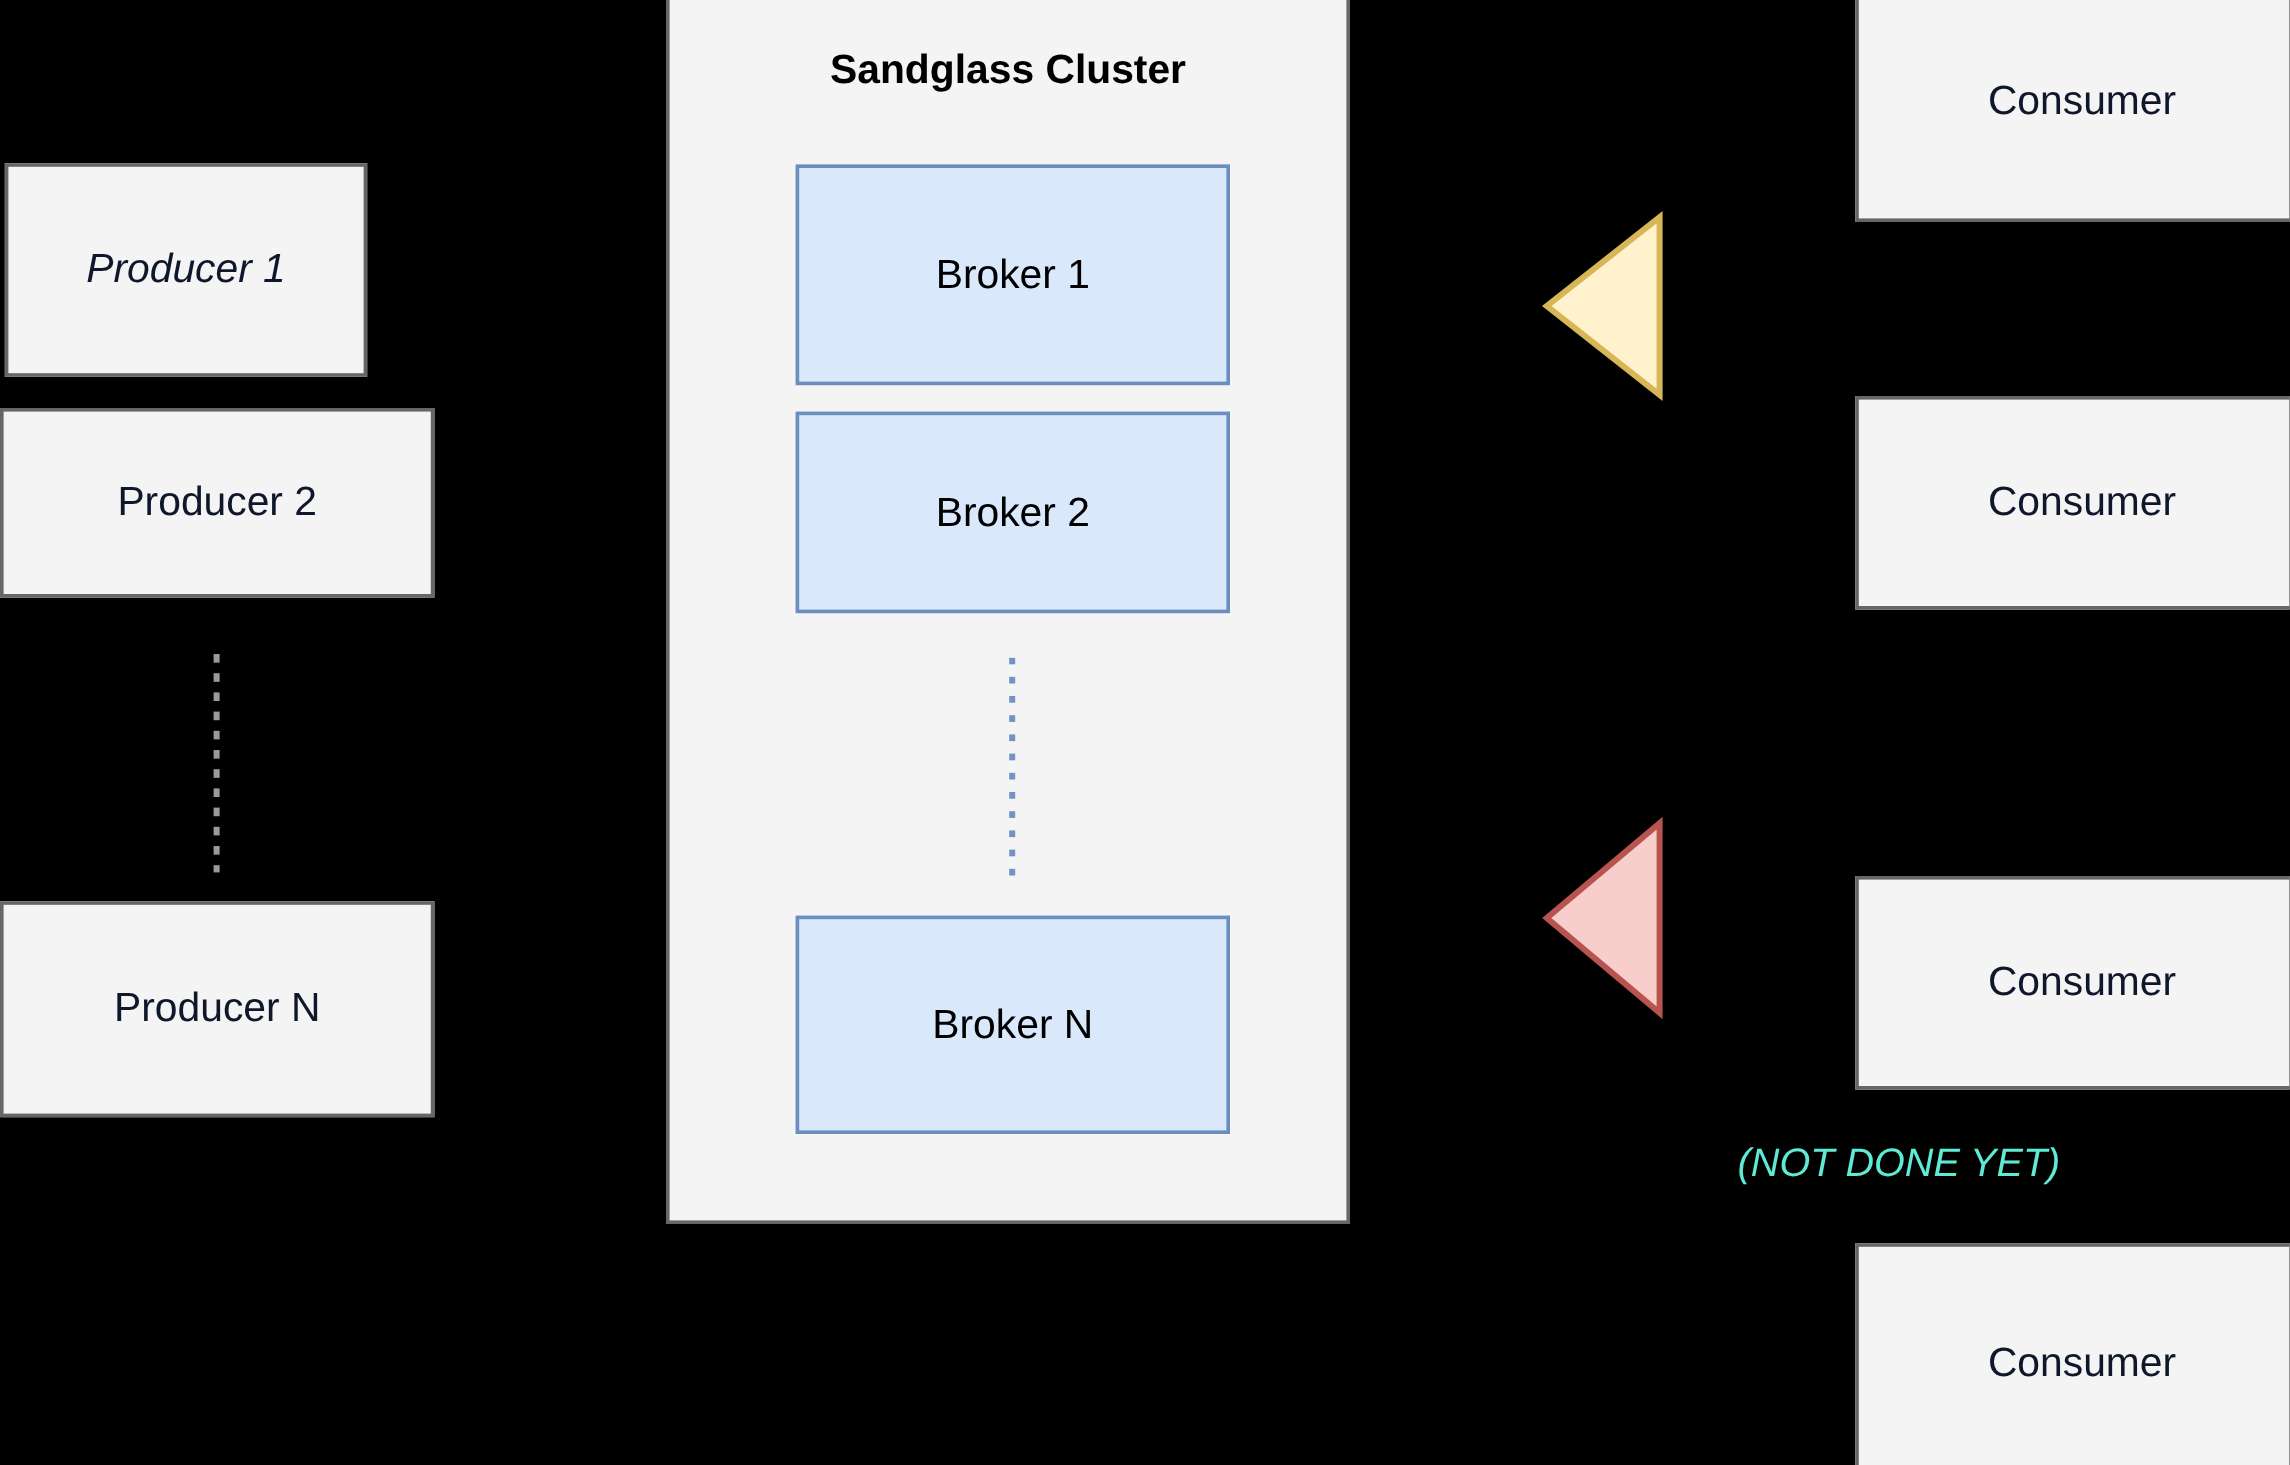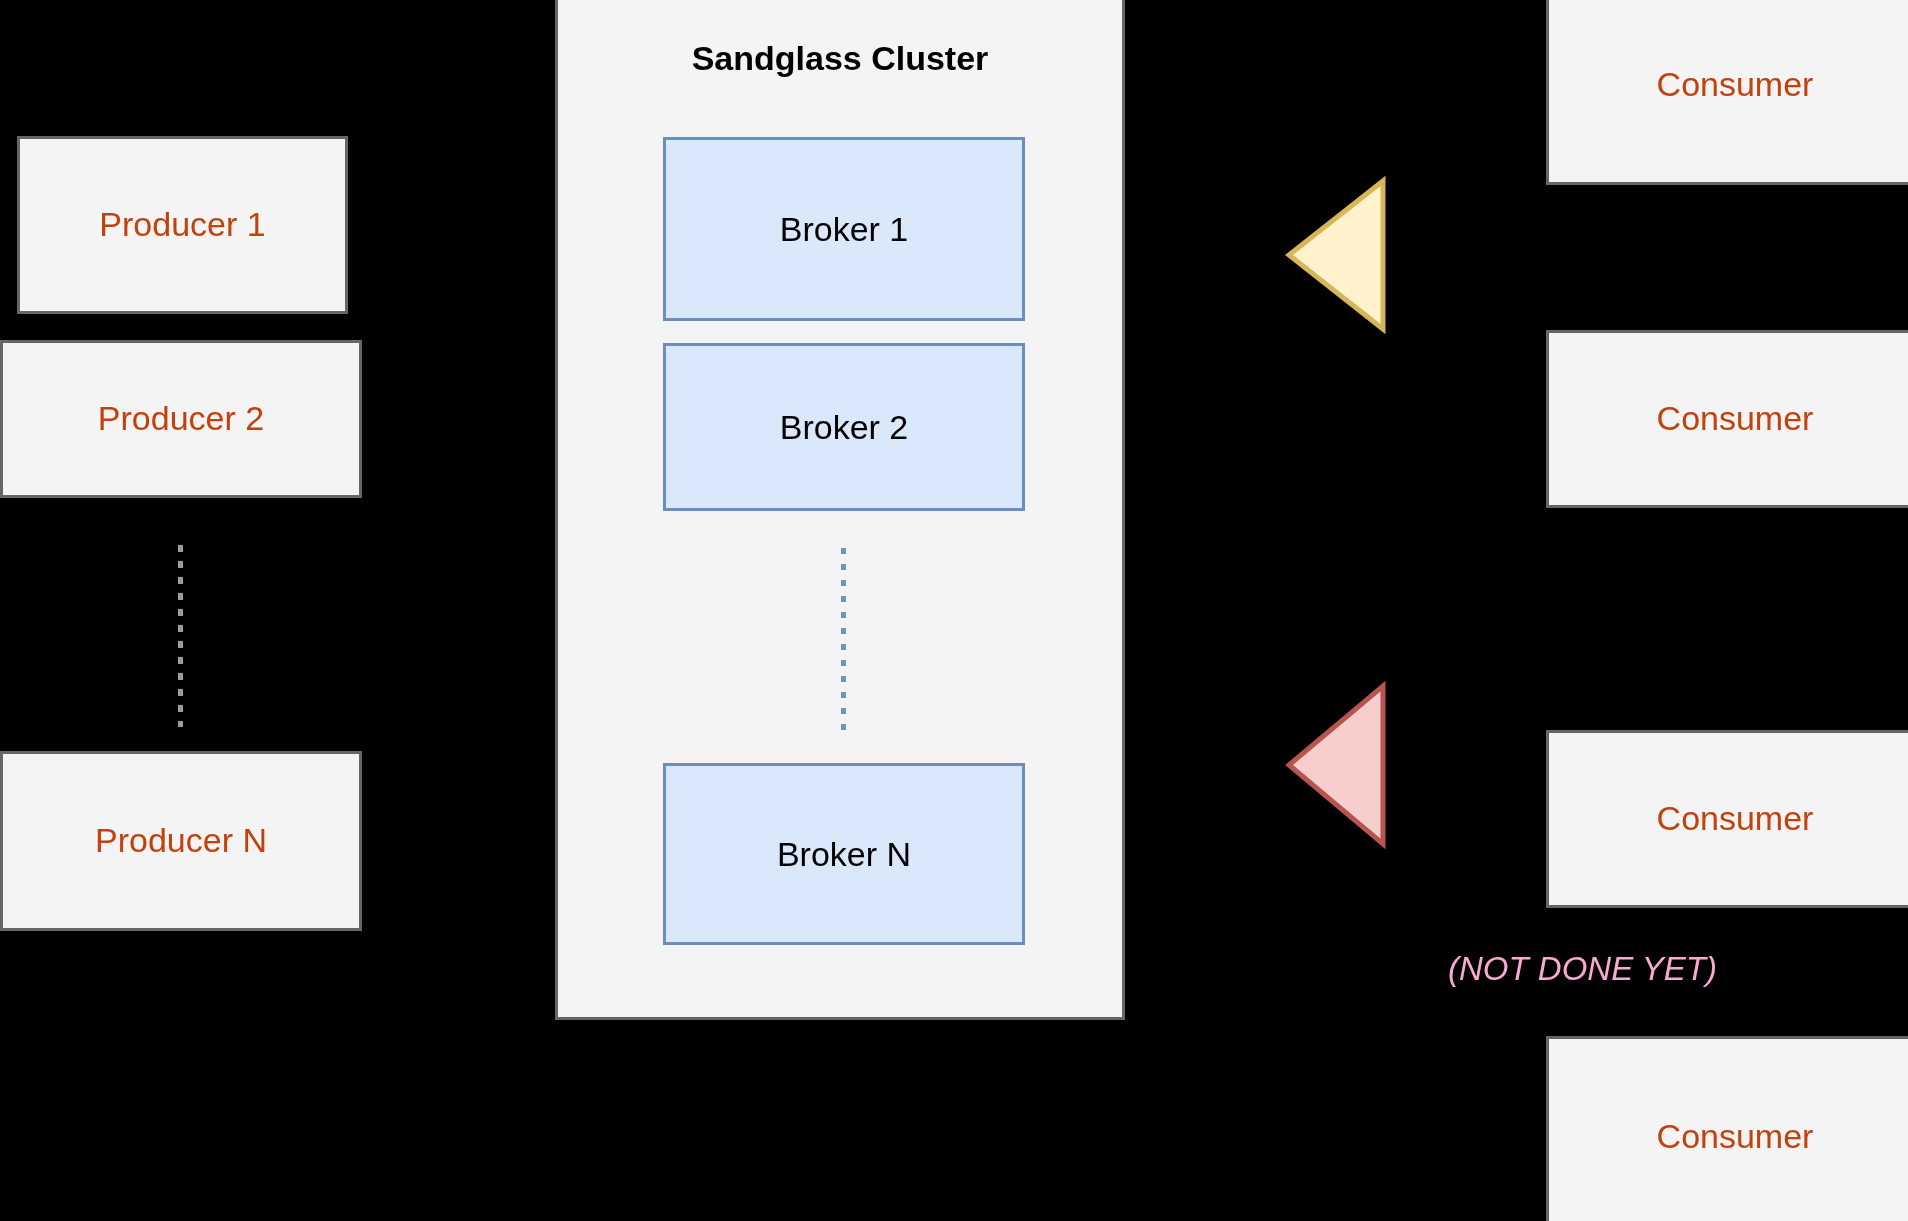--- a/index.html
+++ b/index.html
@@ -25,21 +25,21 @@
     position: absolute;
     background: #f4f4f4;
     border: 3px solid #666666;
     box-sizing: border-box;
     display: flex;
     align-items: center;
     justify-content: center;
   }
   .node-box .node-label {
     font-size: 34px;
-    color: #c2410c;
+    color: #0f172a;
     line-height: 1.1;
     text-align: right;
     white-space: nowrap;
   }
 
   
   .cluster {
     position: absolute;
     left: 555px;
     top: -4px;
@@ -105,30 +105,30 @@
   .tri {
     position: absolute;
     overflow: visible;
   }
 
   
   .note {
     position: absolute;
     font-size: 33px;
     font-style: italic;
-    color: #f9a8d4;
+    color: #5eead4;
     white-space: nowrap;
   }
 </style>
 </head>
 <body>
 
 <div id="canvas">
 
-  <div class="node-box" style="left:17px; top:136px; width:331px; height:178px;">
+  <div class="node-box" style="left:4px; top:136px; width:302px; height:178px;font-style:italic;">
     <span class="node-label">Producer 1</span>
   </div>
 
   <div class="node-box" style="left:0px; top:340px; width:362px; height:158px;">
     <span class="node-label">Producer 2</span>
   </div>
 
   <div class="vdots vdots-gray" style="left:178px; top:545px; height:182px;"></div>
 
   <div class="node-box" style="left:0px; top:751px; width:362px; height:180px;">

